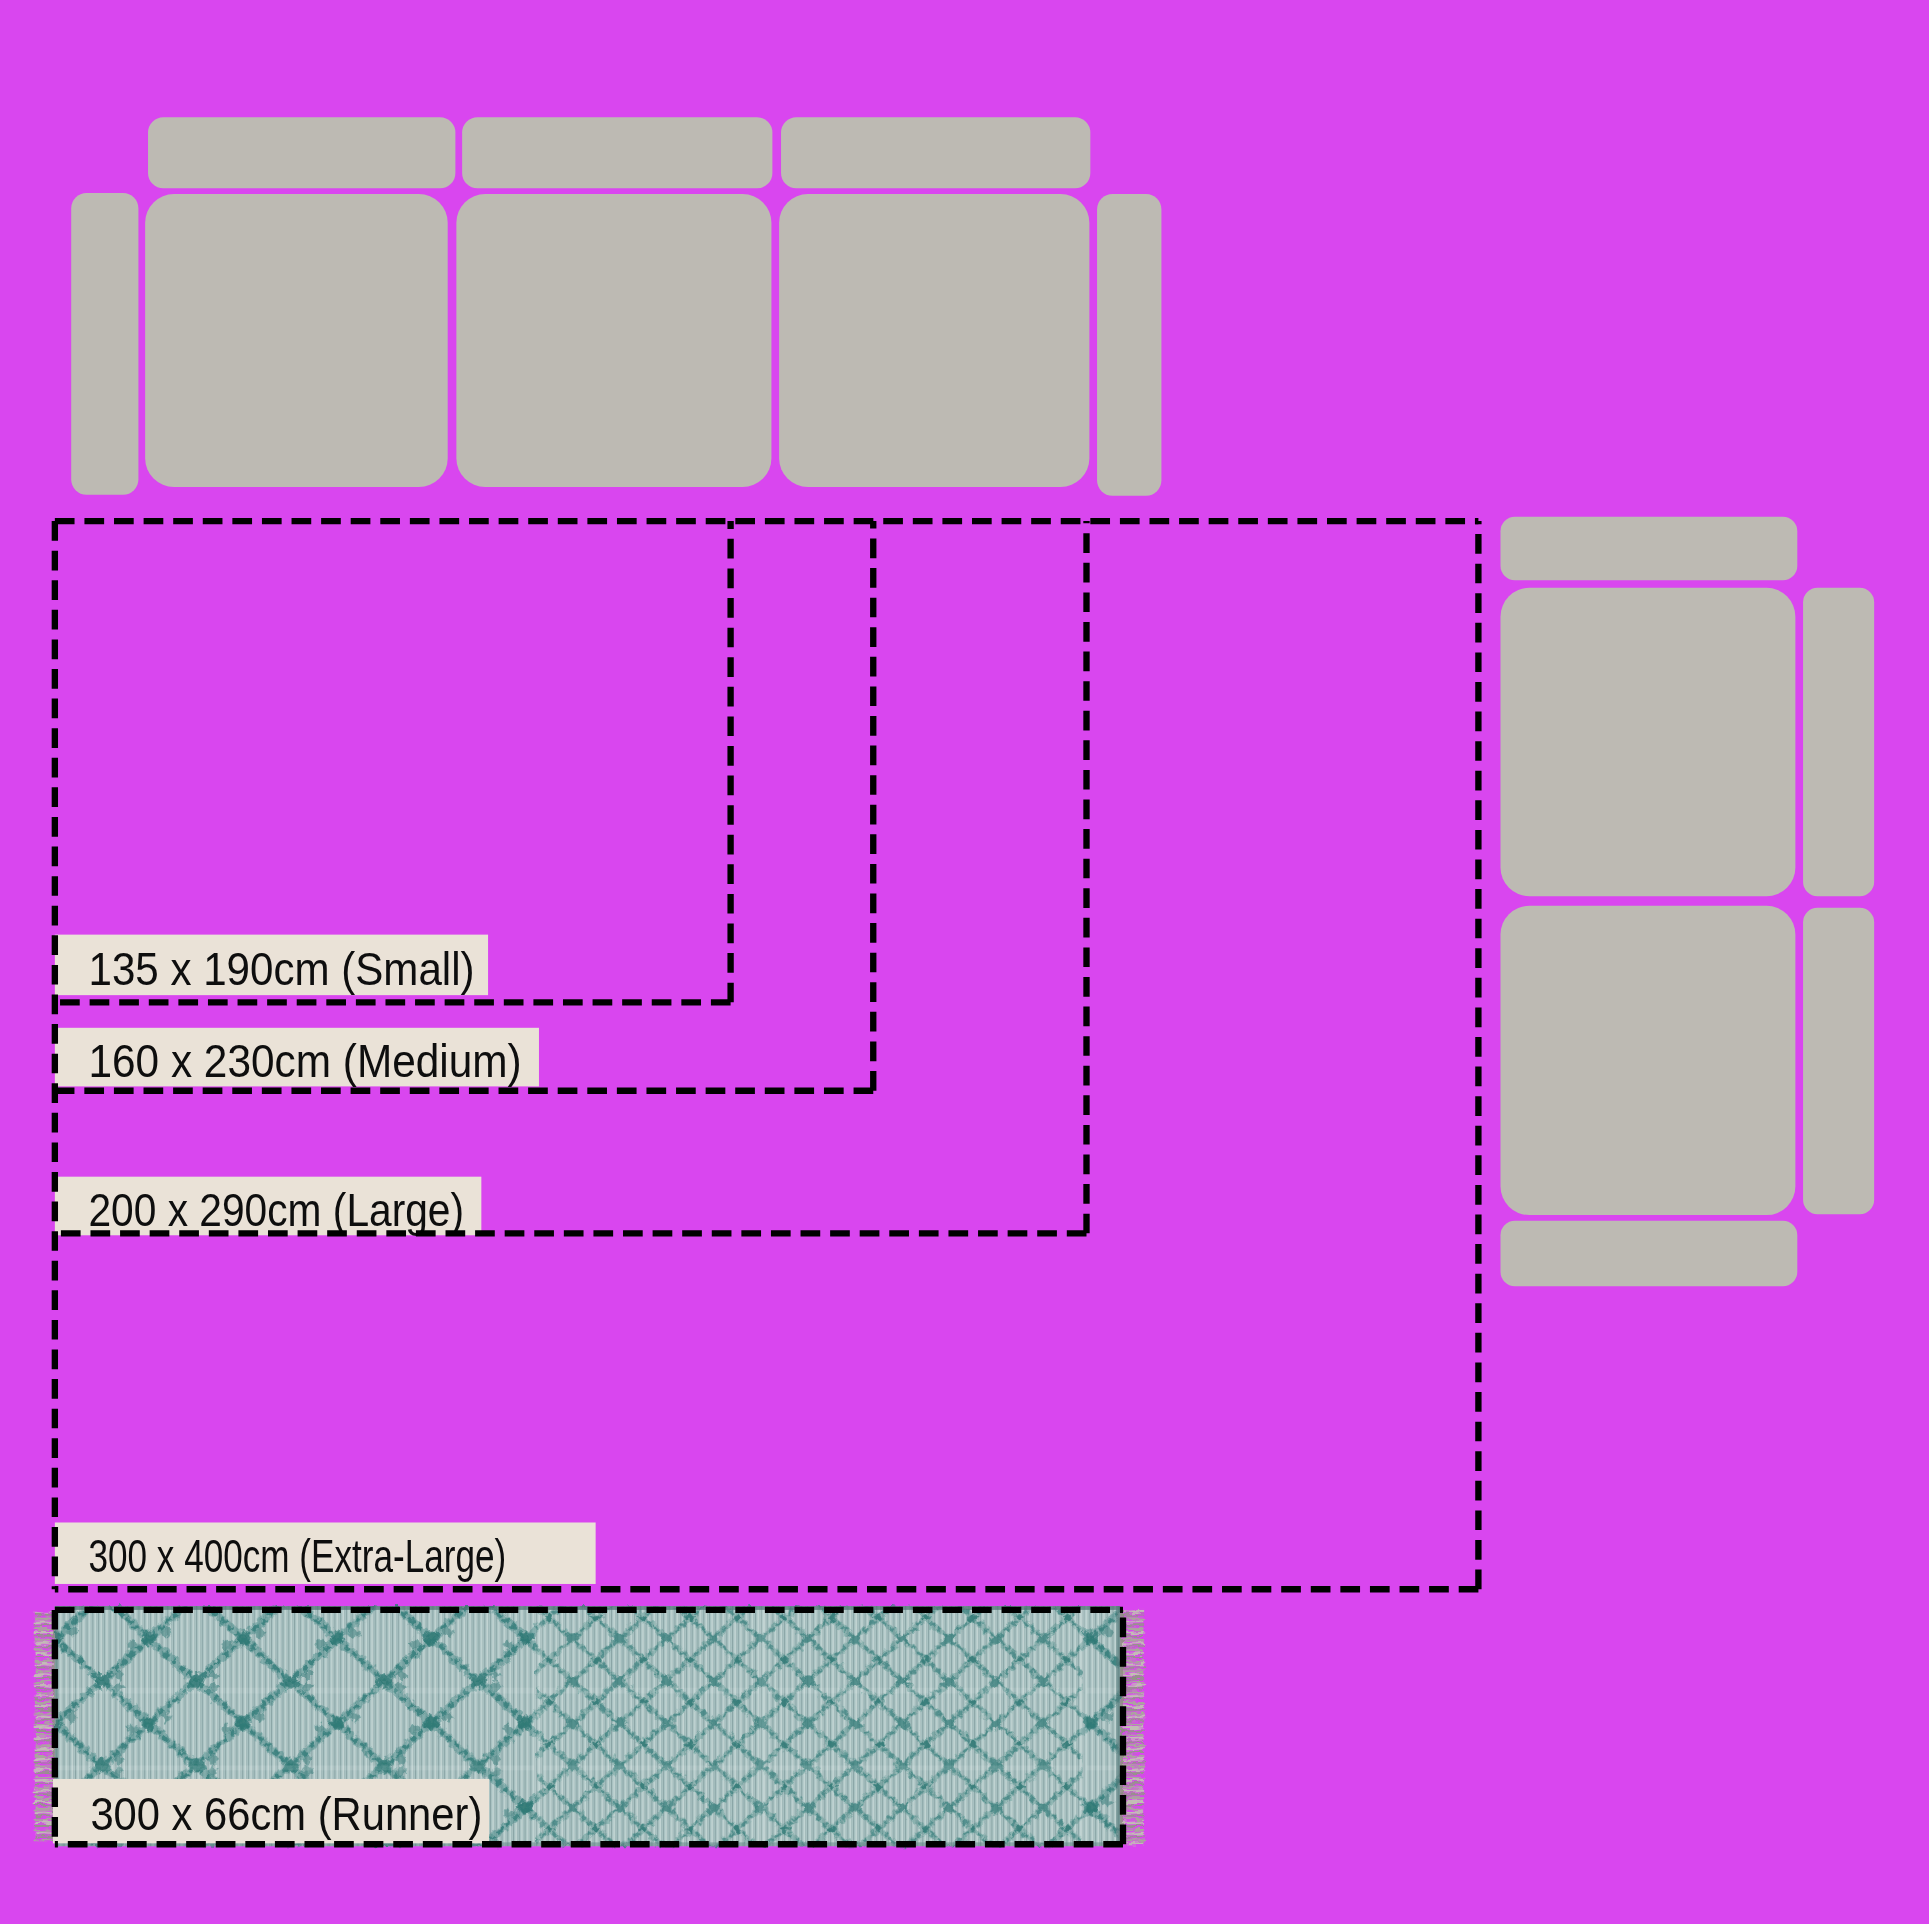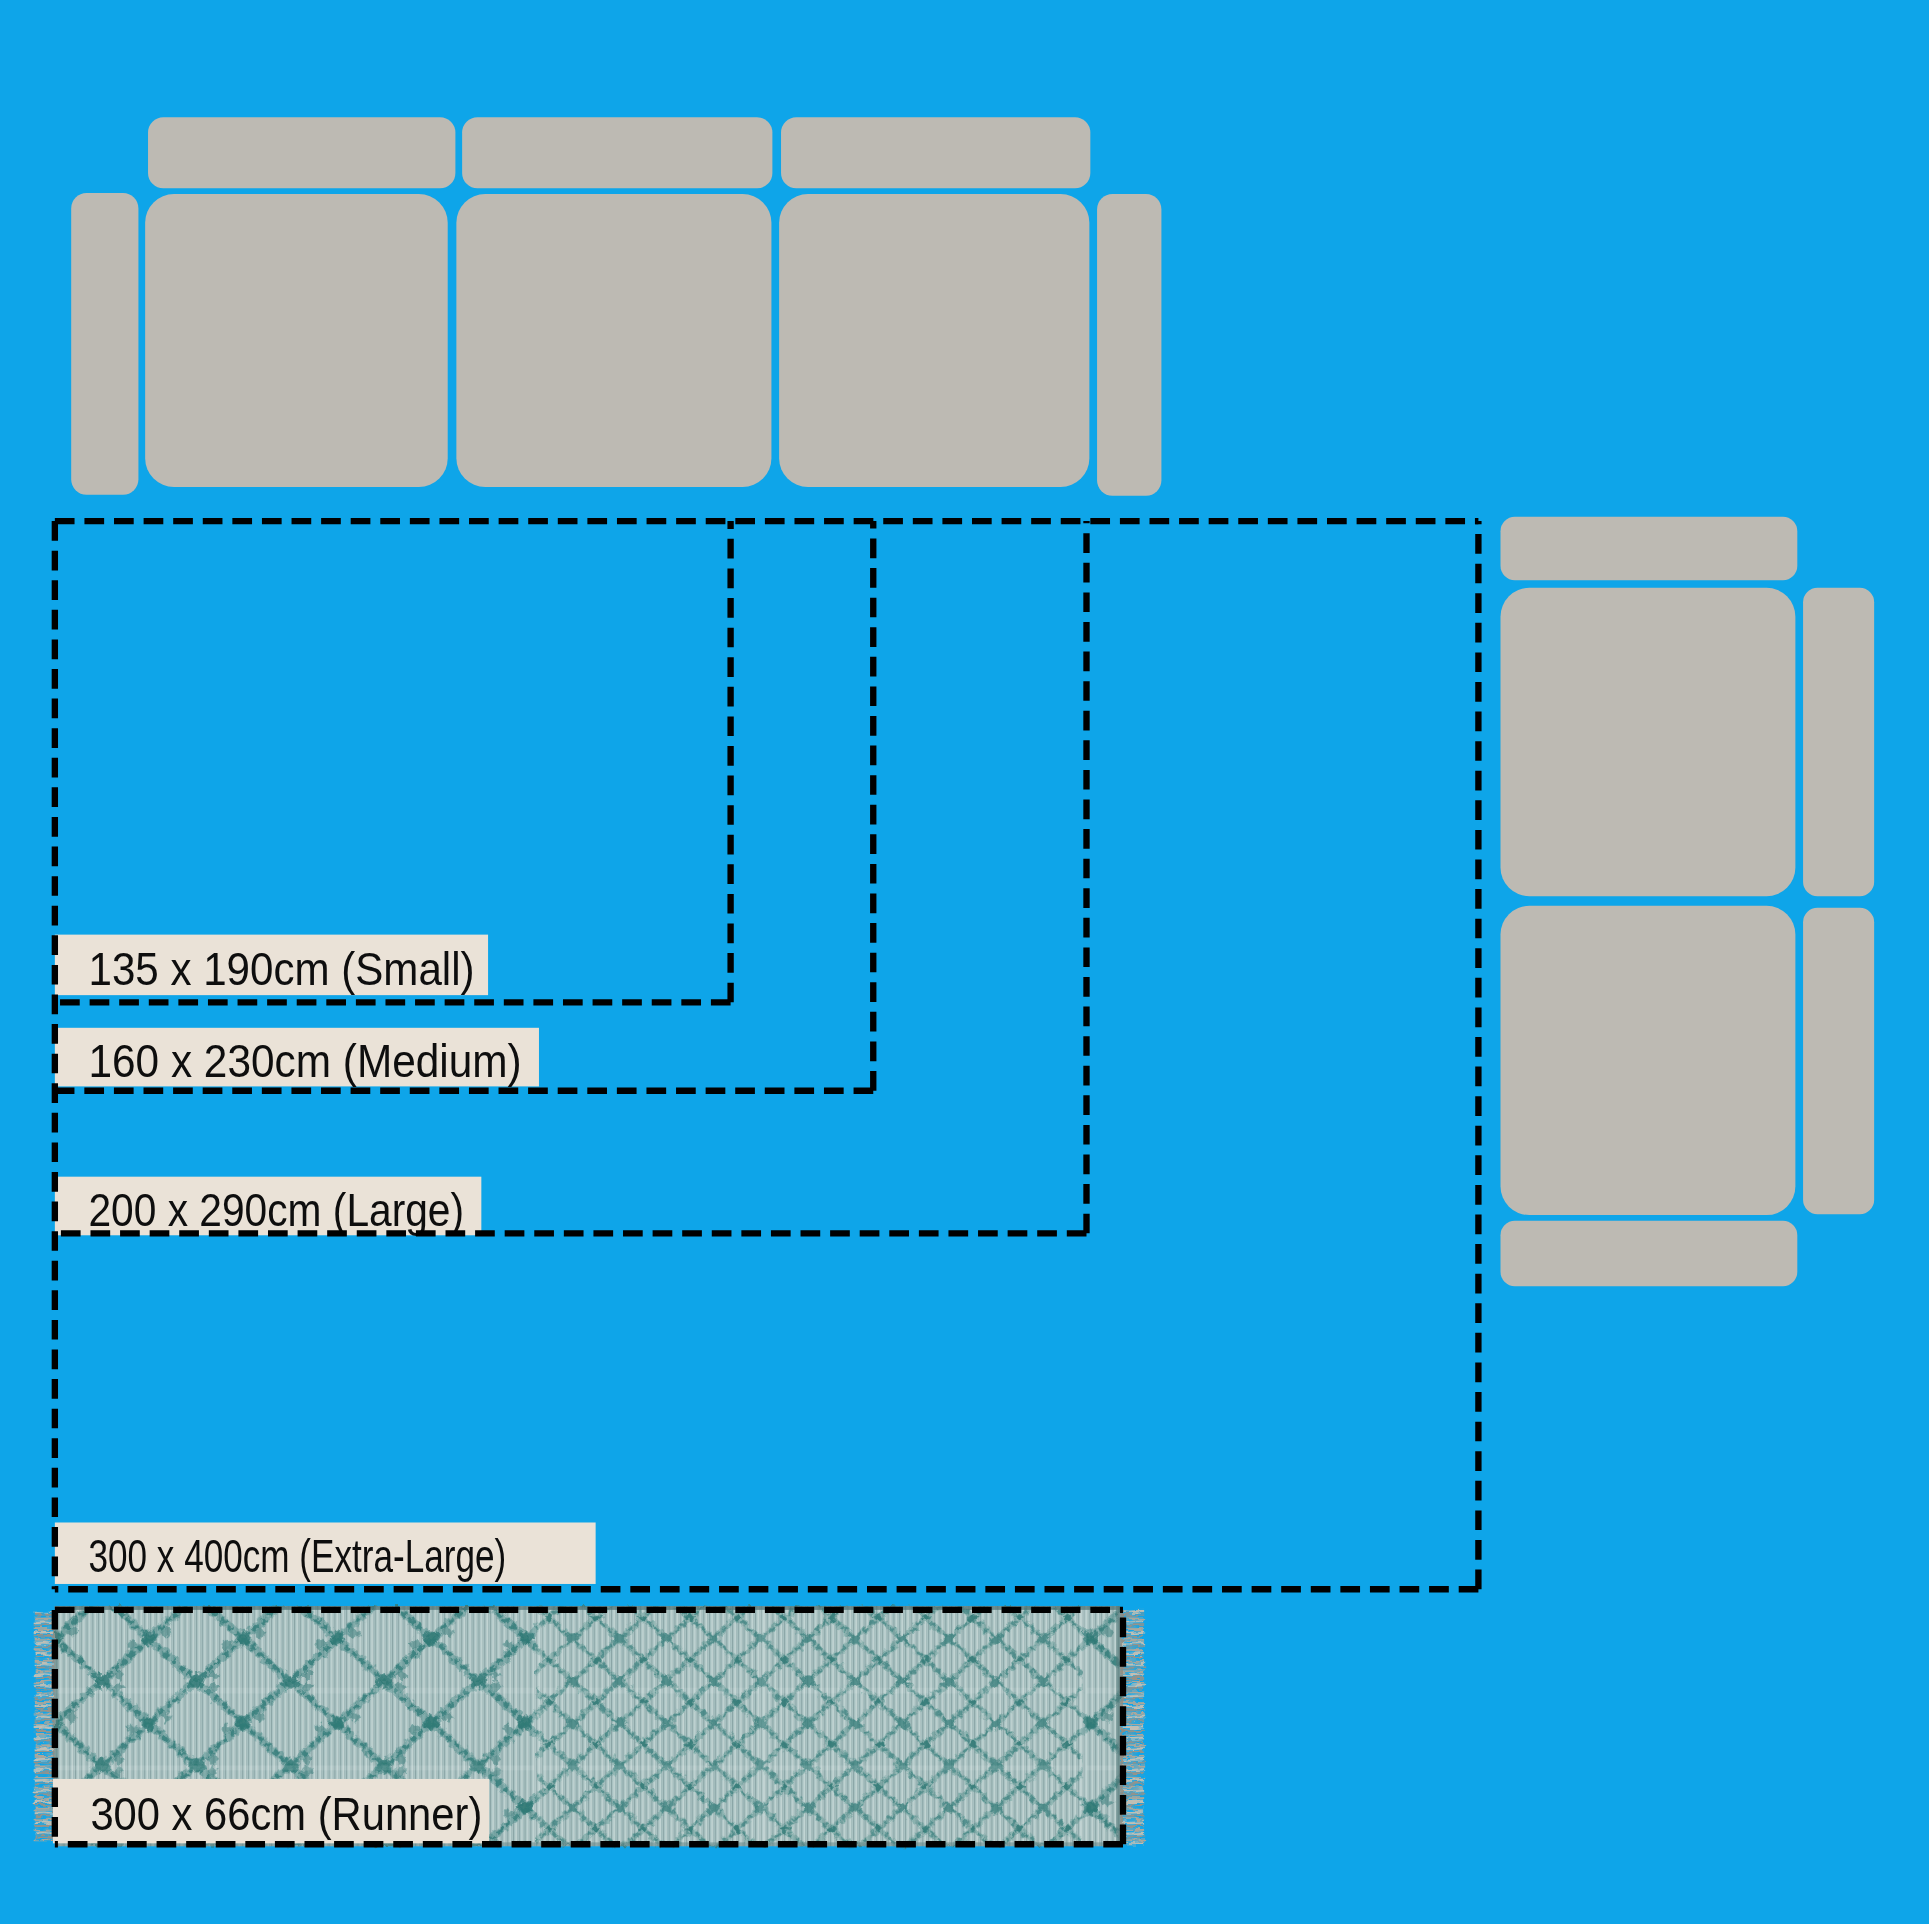--- a/index.html
+++ b/index.html
@@ -1,16 +1,16 @@
 <!DOCTYPE html>
 <html><head>
 <meta charset="utf-8">
 <style>
   html,body{margin:0;padding:0;background:#ffffff;}
-  #page{position:relative;width:1929px;height:1924px;background:#0ea5e9;overflow:hidden;
+  #page{position:relative;width:1929px;height:1924px;background:#d946ef;overflow:hidden;
         font-family:"Liberation Sans", sans-serif;}
   svg{position:absolute;left:0;top:0;}
 </style>
 </head>
 <body>
 <div id="page">
 <svg width="1929" height="1924" viewBox="0 0 2008 2003" xmlns="http://www.w3.org/2000/svg">
   <defs>
 
     <pattern id="ribs" width="6" height="14" patternUnits="userSpaceOnUse">

